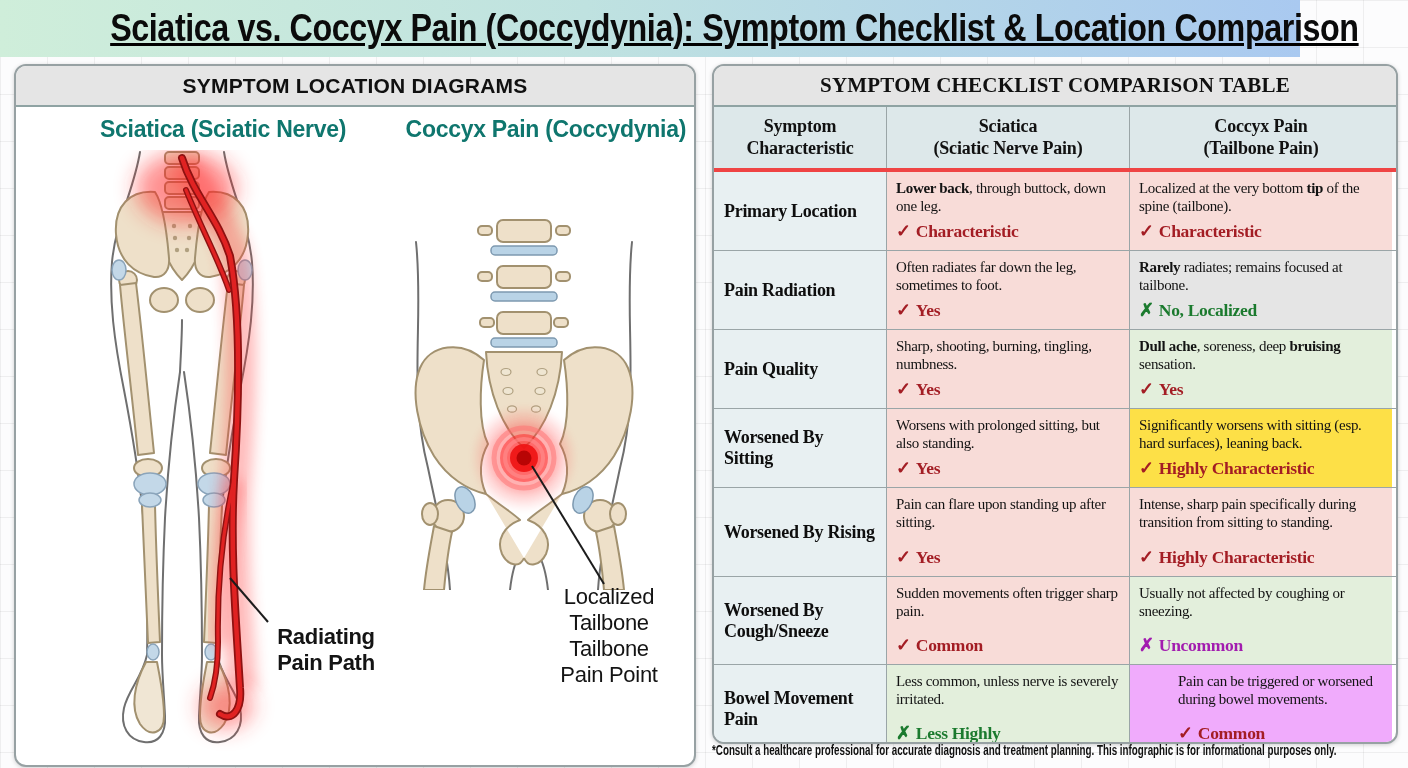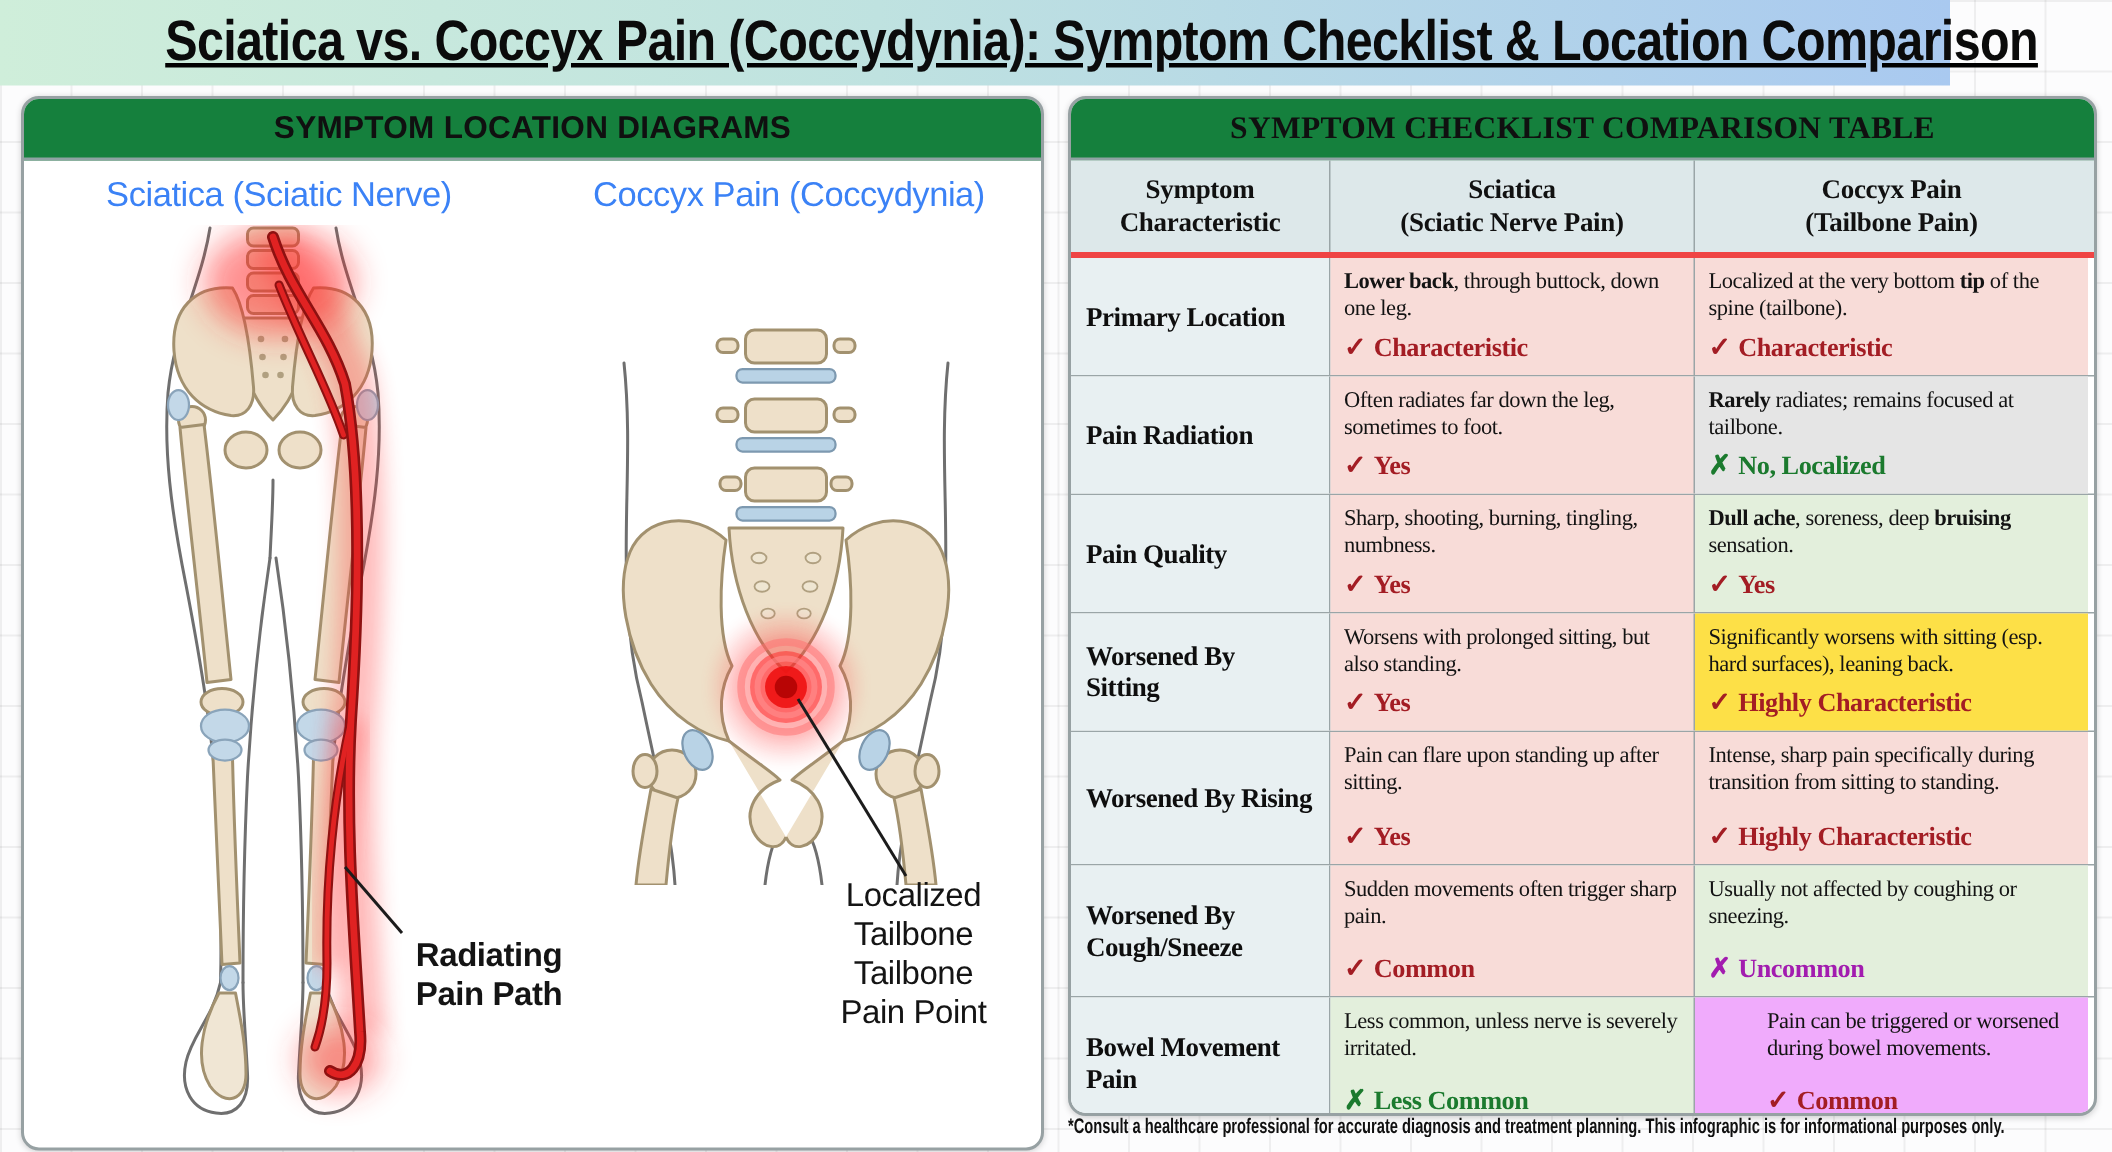--- a/index.html
+++ b/index.html
@@ -21,27 +21,27 @@
     font-size:38px;font-weight:bold;color:#0b0b0b;white-space:nowrap;
     letter-spacing:-0.5px;transform:scaleX(0.85);transform-origin:center;
   }
   .panel{
     position:absolute;background:#ffffff;border:2px solid #97a1a3;border-radius:12px;
     box-shadow:0 1px 4px rgba(0,0,0,0.18);overflow:hidden;
   }
   .panel.left{left:14px;top:64px;width:678px;height:699px;}
   .panel.right{left:712px;top:64px;width:682px;height:676px;font-family:Liberation Serif, serif;}
   .panel-header{
-    height:39px;background:#15803d;border-bottom:2px solid #8fa3a3;
+    height:39px;background:#e5e5e5;border-bottom:2px solid #8fa3a3;
     display:flex;align-items:center;justify-content:center;
     font-weight:bold;font-size:21px;letter-spacing:0.2px;color:#101010;
   }
   .subtitle{
-    position:absolute;top:50px;font-weight:normal;font-size:23px;color:#3b82f6;
-    text-align:center;letter-spacing:-0.3px;
+    position:absolute;top:50px;font-weight:bold;font-size:23px;color:#0f766e;
+    text-align:right;letter-spacing:-0.3px;
   }
   .subtitle.s1{left:10px;width:320px;}
   .subtitle.s2{left:350px;width:320px;}
   .fig{position:absolute;}
   .fig1{left:46px;top:84px;width:240px;height:605px;}
   .fig2{left:376px;top:148px;width:264px;height:376px;}
   .callout-label{
     position:absolute;font-size:22px;font-weight:500;line-height:1.18;color:#141414;
     text-align:center;white-space:pre-line;letter-spacing:-0.3px;
   }
@@ -316,21 +316,21 @@
         </div>
         <div class="cell dcell c2" style="background: rgb(227, 239, 220);">
           <div class="desc"><span>Usually not affected by coughing or sneezing.</span></div>
           <div class="verdict" style="color: #a21caf;"><span class="mark">✗</span><span>Uncommon</span></div>
         </div>
       </div>
       <div class="trow" style="height: 87px;">
         <div class="cell lcell c0">Bowel Movement Pain</div>
         <div class="cell dcell c1" style="background: rgb(227, 239, 220);">
           <div class="desc"><span>Less common, unless nerve is severely irritated.</span></div>
-          <div class="verdict" style="color: rgb(27, 122, 46);"><span class="mark">✗</span><span>Less Common</span></div>
+          <div class="verdict" style="color: rgb(27, 122, 46);"><span class="mark">✗</span><span>Less Highly</span></div>
         </div>
         <div class="cell dcell c2" style="background: #f0abfc; padding-left: 48px;">
           <div class="desc"><span>Pain can be triggered or worsened during bowel movements.</span></div>
           <div class="verdict" style="color: rgb(163, 29, 36);"><span class="mark">✓</span><span>Common</span></div>
         </div>
       </div>
     </div>
 </section>
 
 <div class="footer">*Consult a healthcare professional for accurate diagnosis and treatment planning. This infographic is for informational purposes only.</div>

